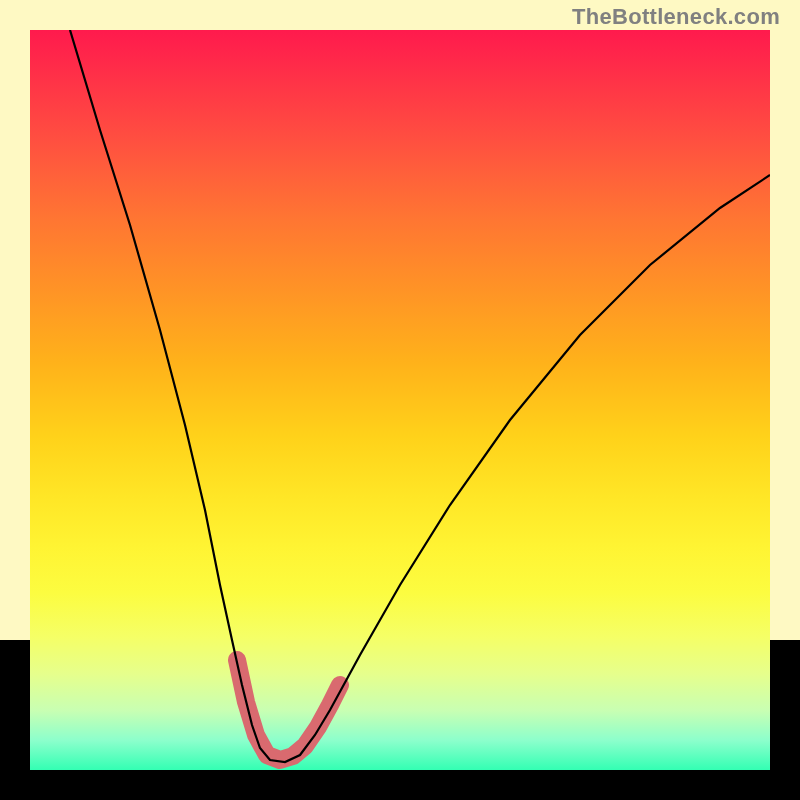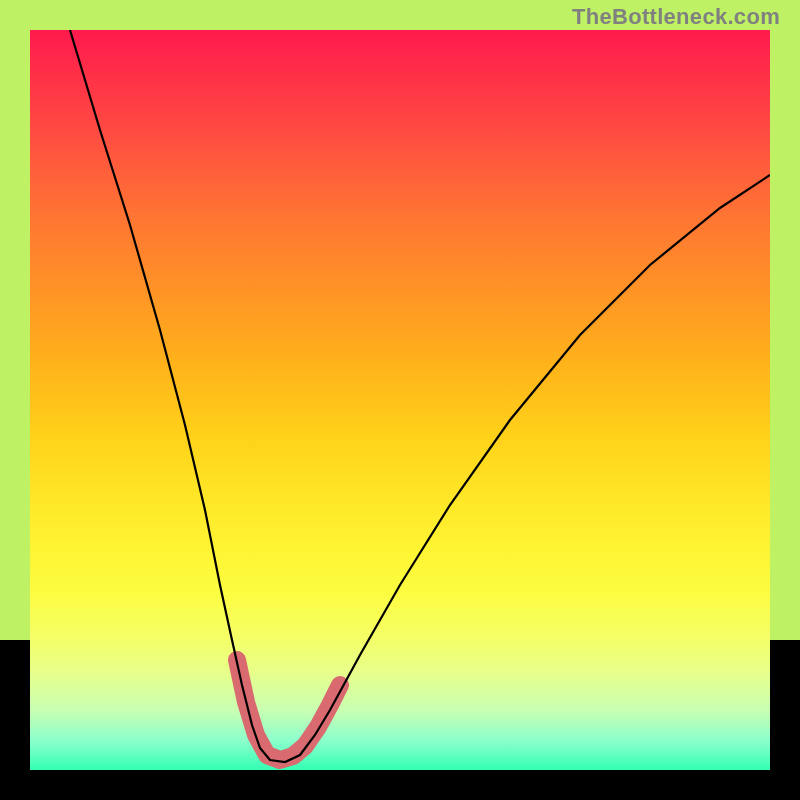--- a/index.html
+++ b/index.html
@@ -9,21 +9,21 @@
     height: 800px;
     background: #000;
     overflow: hidden;
   }
   .frame {
     position: absolute;
     left: 0;
     top: 0;
     width: 800px;
     height: 640px;
-    background: #bef264;
+    background: #fef9c3;
   }
   .plot {
     position: absolute;
     left: 30px;
     top: 30px;
     width: 740px;
     height: 740px;
     background: linear-gradient(to bottom,
       #ff1a4d 0%,
       #ff3347 7%,

